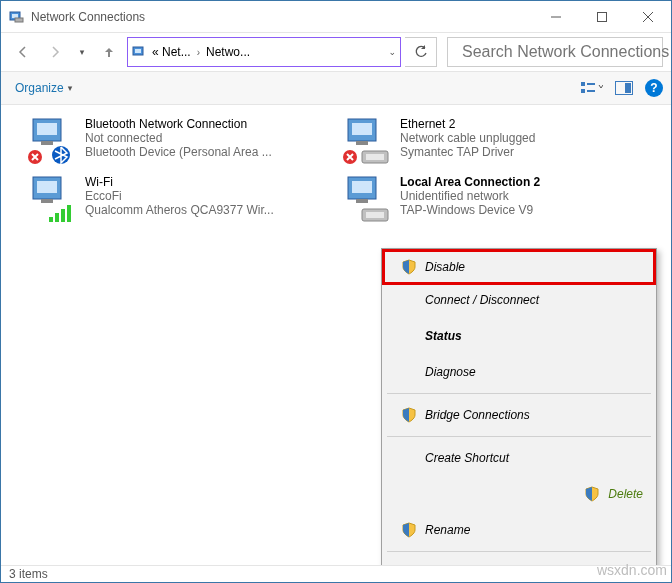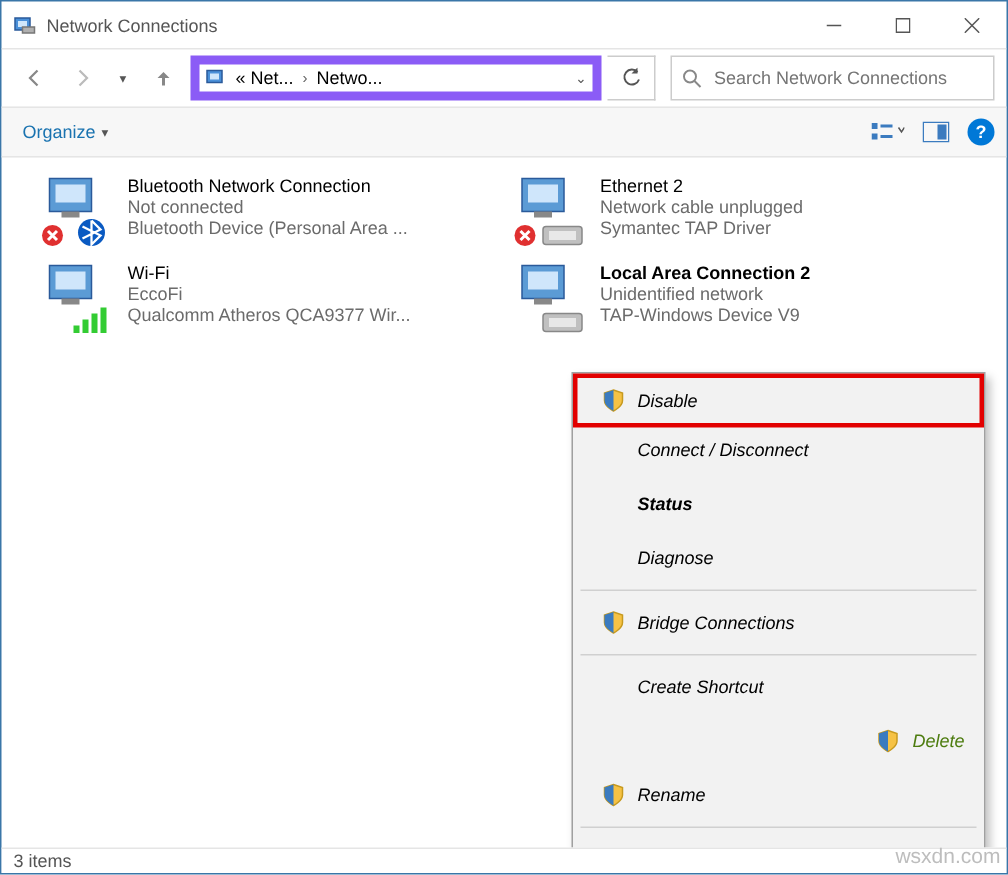--- a/index.html
+++ b/index.html
@@ -43,21 +43,21 @@
   }
   .nav-arrow {
     width: 28px; height: 28px;
     display: flex; align-items: center; justify-content: center;
     color: #888;
   }
   .nav-arrow.small { width: 18px; }
   .addressbar {
     flex: 1;
     height: 30px;
-    border: 6px solid #8b5cf6;
+    border: 1px solid #8b5cf6;
     display: flex;
     align-items: center;
     padding: 0 4px;
     gap: 4px;
     min-width: 0;
   }
   .addr-icon { width: 16px; height: 16px; flex-shrink: 0; }
   .addr-text { color: #000; white-space: nowrap; overflow: hidden; }
   .addr-chev { color: #666; font-size: 10px; padding: 0 2px; }
   .refresh-btn {
@@ -68,21 +68,21 @@
   }
   .searchbox {
     width: 216px; height: 30px;
     border: 1px solid #ccc;
     display: flex; align-items: center;
     padding: 0 6px;
     color: #777;
     margin-left: 6px;
   }
   .searchbox .search-icon { width: 14px; height: 14px; margin-right: 6px; color: #888; }
-  .searchbox input { border: none; outline: none; flex: 1; font-size: 12px; color: #4c1d95; background: transparent; }
+  .searchbox input { border: none; outline: none; flex: 1; font-size: 16px; color: #4c1d95; background: transparent; }
   
   .toolbar {
     height: 34px;
     border-top: 1px solid #e5e5e5;
     border-bottom: 1px solid #e5e5e5;
     background: #f7f7f7;
     display: flex;
     align-items: center;
     padding: 0 8px;
   }

